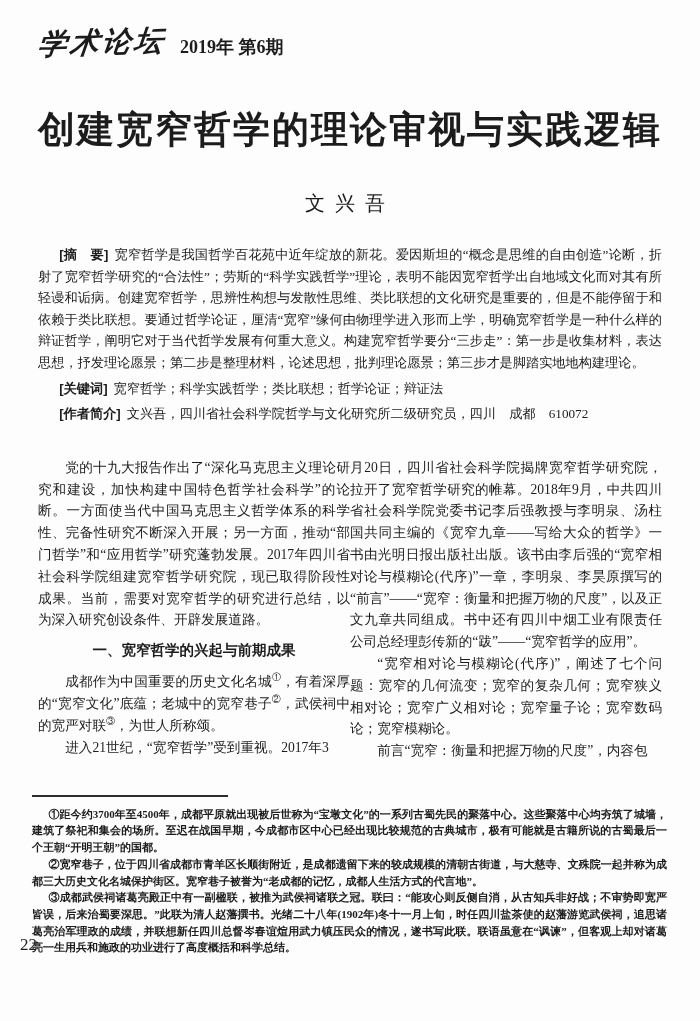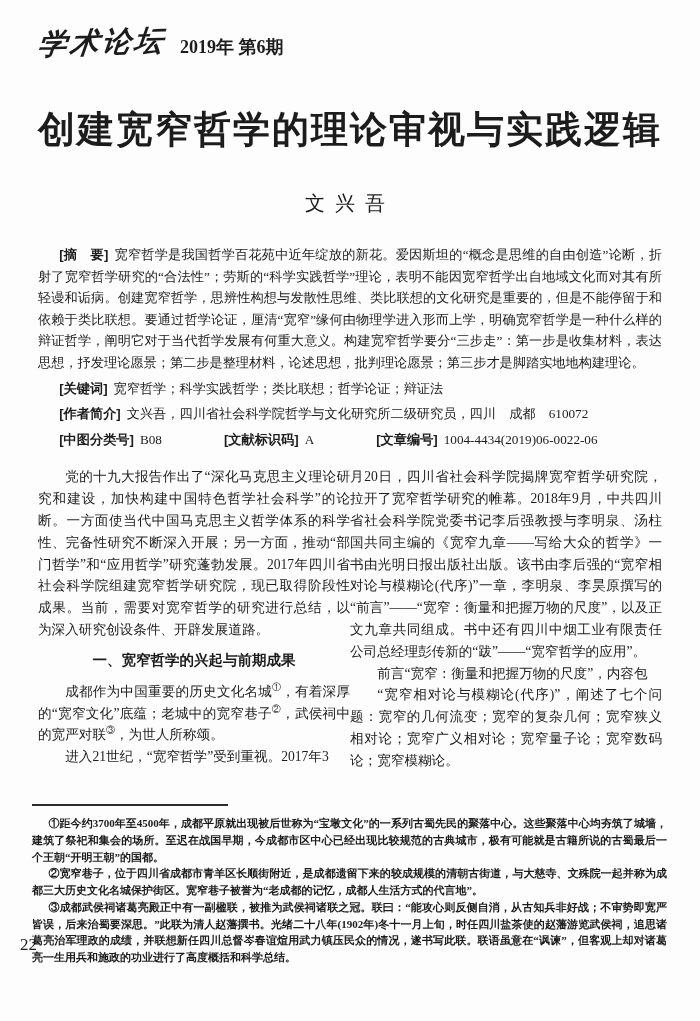--- a/index.html
+++ b/index.html
@@ -36,21 +36,21 @@
   .meta-label{
     font-family:"Liberation Sans","DejaVu Sans",sans-serif;
     font-weight:700;margin-right:6px;margin-left:8px;
   }
   .clc-row{display:flex;padding-left:1em;text-indent:0 !important;margin-top:5px;}
   .clc-group{white-space:nowrap;}
   .clc-group + .clc-group{margin-left:54px;}
 
   
   .columns{
-    display:flex;margin-top:16px;height:330px;overflow:hidden;
+    display:flex;margin-top:32px;height:330px;overflow:hidden;
     font-size:13.6px;line-height:21.8px;text-align:justify;
   }
   .col{flex:1;min-width:0;}
   .body-para{margin:0;text-indent:2em;}
   .no-indent{text-indent:0;}
   .section-heading{
     margin:10px 0 11px;text-align:center;text-indent:0;
     font-family:"Liberation Sans","DejaVu Sans",sans-serif;
     font-weight:700;font-size:14.5px;line-height:19px;
   }
@@ -79,40 +79,35 @@
   <div class="meta">
     <p>
       <span class="meta-label">[摘　要]</span><span>宽窄哲学是我国哲学百花苑中近年绽放的新花。爱因斯坦的“概念是思维的自由创造”论断，折射了宽窄哲学研究的“合法性”；劳斯的“科学实践哲学”理论，表明不能因宽窄哲学出自地域文化而对其有所轻谩和诟病。创建宽窄哲学，思辨性构想与发散性思维、类比联想的文化研究是重要的，但是不能停留于和依赖于类比联想。要通过哲学论证，厘清“宽窄”缘何由物理学进入形而上学，明确宽窄哲学是一种什么样的辩证哲学，阐明它对于当代哲学发展有何重大意义。构建宽窄哲学要分“三步走”：第一步是收集材料，表达思想，抒发理论愿景；第二步是整理材料，论述思想，批判理论愿景；第三步才是脚踏实地地构建理论。</span>
     </p>
     <p>
       <span class="meta-label">[关键词]</span><span>宽窄哲学；科学实践哲学；类比联想；哲学论证；辩证法</span>
     </p>
     <p>
       <span class="meta-label">[作者简介]</span><span>文兴吾，四川省社会科学院哲学与文化研究所二级研究员，四川　成都　610072</span>
     </p>
-    <p class="clc-row">
-      <span class="clc-group"><span class="meta-label">[中图分类号]</span><span>B08</span></span>
-      <span class="clc-group"><span class="meta-label">[文献标识码]</span><span>A</span></span>
-      <span class="clc-group"><span class="meta-label">[文章编号]</span><span>1004-4434(2019)06-0022-06</span></span>
-    </p>
   </div>
 
   <div class="columns">
     <div class="col">
       <p class="body-para">党的十九大报告作出了“深化马克思主义理论研究和建设，加快构建中国特色哲学社会科学”的论断。一方面使当代中国马克思主义哲学体系的科学性、完备性研究不断深入开展；另一方面，推动“部门哲学”和“应用哲学”研究蓬勃发展。2017年四川省社会科学院组建宽窄哲学研究院，现已取得阶段性成果。当前，需要对宽窄哲学的研究进行总结，以为深入研究创设条件、开辟发展道路。</p>
       <p class="section-heading">一、宽窄哲学的兴起与前期成果</p>
       <p class="body-para">
         <span>成都作为中国重要的历史文化名城</span><sup class="fn-ref">①</sup><span>，有着深厚的“宽窄文化”底蕴；老城中的宽窄巷子</span><sup class="fn-ref">②</sup><span>，武侯祠中的宽严对联</span><sup class="fn-ref">③</sup><span>，为世人所称颂。</span>
       </p>
       <p class="body-para">进入21世纪，“宽窄哲学”受到重视。2017年3</p>
     </div>
     <div class="col">
       <p class="body-para no-indent">月20日，四川省社会科学院揭牌宽窄哲学研究院，拉开了宽窄哲学研究的帷幕。2018年9月，中共四川省社会科学院党委书记李后强教授与李明泉、汤柱国共同主编的《宽窄九章——写给大众的哲学》一书由光明日报出版社出版。该书由李后强的“宽窄相对论与模糊论(代序)”一章，李明泉、李昊原撰写的“前言”——“宽窄：衡量和把握万物的尺度”，以及正文九章共同组成。书中还有四川中烟工业有限责任公司总经理彭传新的“跋”——“宽窄哲学的应用”。</p>
+      <p class="body-para">“宽窄相对论与模糊论(代序)”，阐述了七个问题：宽窄的几何流变；宽窄的复杂几何；宽窄狭义相对论；宽窄广义相对论；宽窄量子论；宽窄数码论；宽窄模糊论。</p>
       <p class="body-para">前言“宽窄：衡量和把握万物的尺度”，内容包</p>
-      <p class="body-para">“宽窄相对论与模糊论(代序)”，阐述了七个问题：宽窄的几何流变；宽窄的复杂几何；宽窄狭义相对论；宽窄广义相对论；宽窄量子论；宽窄数码论；宽窄模糊论。</p>
     </div>
   </div>
 
   <hr class="fn-rule">
   <div class="footnotes">
     <p><span>①</span><span>距今约3700年至4500年，成都平原就出现被后世称为“宝墩文化”的一系列古蜀先民的聚落中心。这些聚落中心均夯筑了城墙，建筑了祭祀和集会的场所。至迟在战国早期，今成都市区中心已经出现比较规范的古典城市，极有可能就是古籍所说的古蜀最后一个王朝“开明王朝”的国都。</span></p>
     <p><span>②</span><span>宽窄巷子，位于四川省成都市青羊区长顺街附近，是成都遗留下来的较成规模的清朝古街道，与大慈寺、文殊院一起并称为成都三大历史文化名城保护街区。宽窄巷子被誉为“老成都的记忆，成都人生活方式的代言地”。</span></p>
     <p><span>③</span><span>成都武侯祠诸葛亮殿正中有一副楹联，被推为武侯祠诸联之冠。联曰：“能攻心则反侧自消，从古知兵非好战；不审势即宽严皆误，后来治蜀要深思。”此联为清人赵藩撰书。光绪二十八年(1902年)冬十一月上旬，时任四川盐茶使的赵藩游览武侯祠，追思诸葛亮治军理政的成绩，并联想新任四川总督岑春谊煊用武力镇压民众的情况，遂书写此联。联语虽意在“讽谏”，但客观上却对诸葛亮一生用兵和施政的功业进行了高度概括和科学总结。</span></p>
   </div>
 

